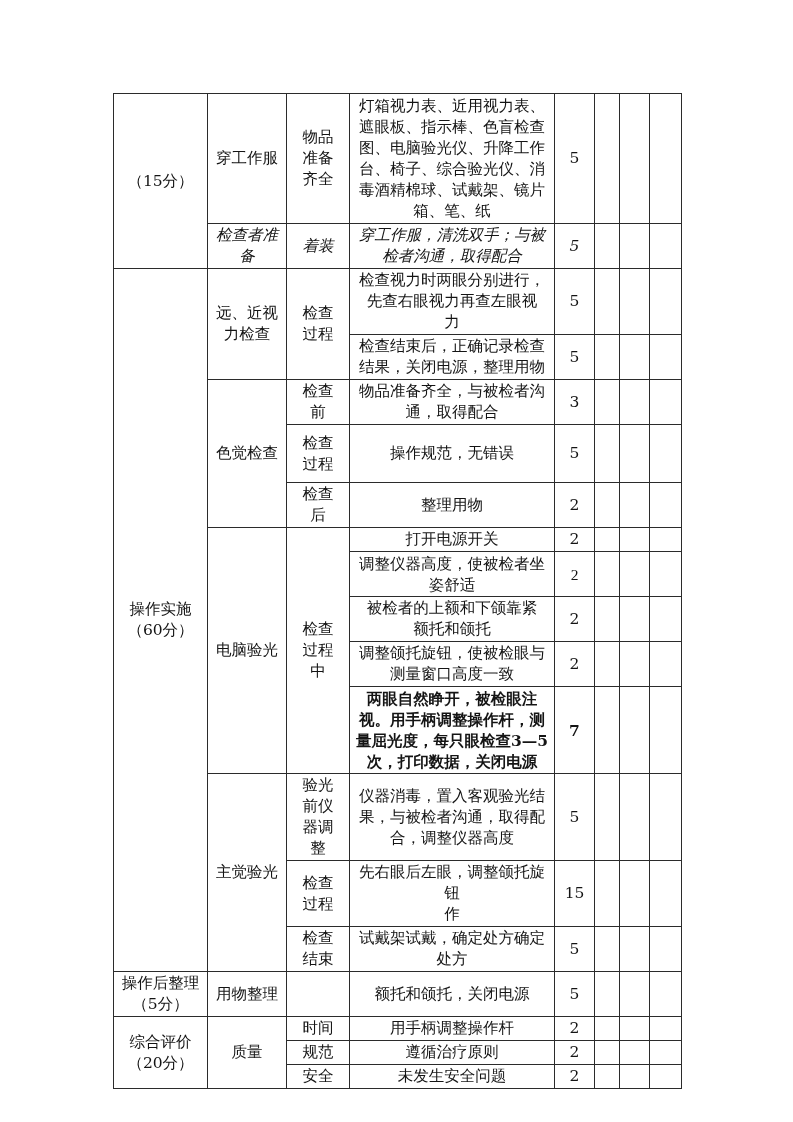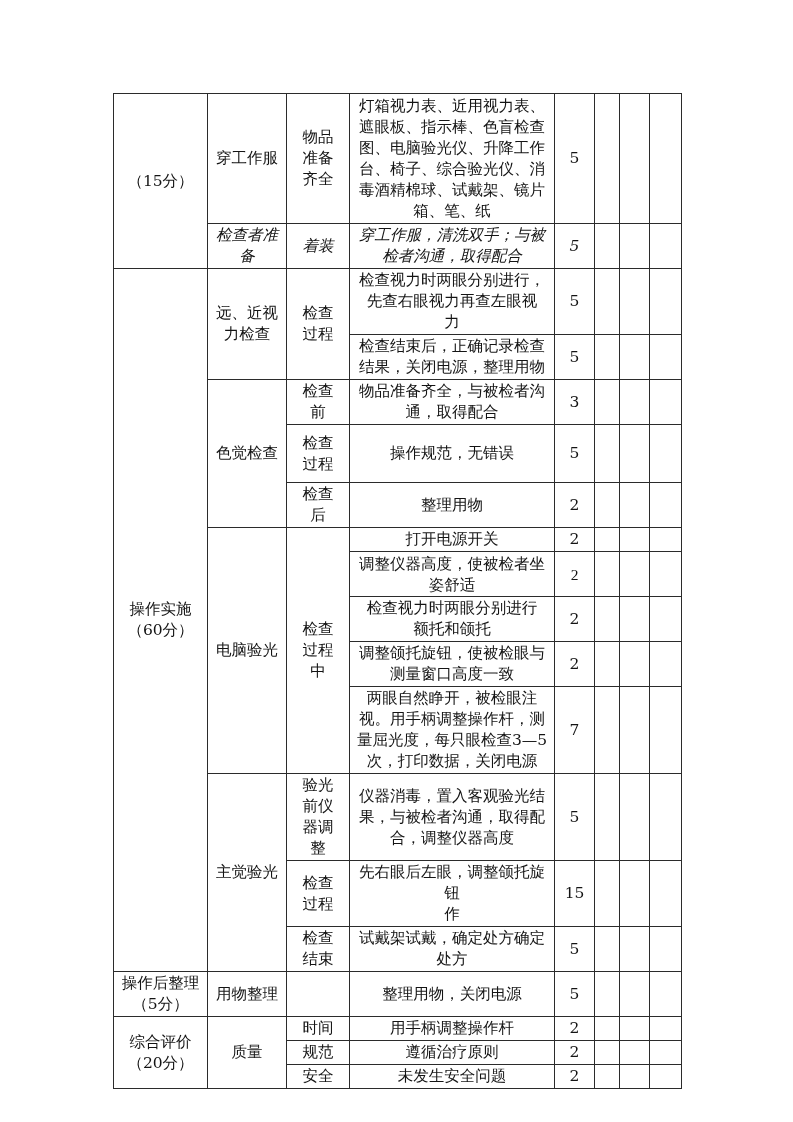--- a/index.html
+++ b/index.html
@@ -141,36 +141,36 @@
         </tr>
         <tr style="height: 40px; font-family: Liberation Serif, serif;">
           <td data-cell="r8c4">调整仪器高度，使被检者坐
 姿舒适</td>
           <td data-cell="r8c5">2</td>
           <td data-cell="r8c6"></td>
           <td data-cell="r8c7"></td>
           <td data-cell="r8c8"></td>
         </tr>
         <tr style="height: 41px;">
-          <td data-cell="r9c4">检查视力时两眼分别进行
+          <td data-cell="r9c4">被检者的上额和下颌靠紧
 额托和颌托</td>
           <td data-cell="r9c5">2</td>
           <td data-cell="r9c6"></td>
           <td data-cell="r9c7"></td>
           <td data-cell="r9c8"></td>
         </tr>
         <tr style="height: 42px;">
           <td data-cell="r10c4">调整颌托旋钮，使被检眼与
 测量窗口高度一致</td>
           <td data-cell="r10c5">2</td>
           <td data-cell="r10c6"></td>
           <td data-cell="r10c7"></td>
           <td data-cell="r10c8"></td>
         </tr>
-        <tr style="height: 84px;">
+        <tr style="height: 84px; font-weight: bold;">
           <td data-cell="r11c4">两眼自然睁开，被检眼注
 视。用手柄调整操作杆，测
 量屈光度，每只眼检查3—5
 次，打印数据，关闭电源</td>
           <td data-cell="r11c5">7</td>
           <td data-cell="r11c6"></td>
           <td data-cell="r11c7"></td>
           <td data-cell="r11c8"></td>
         </tr>
         <tr style="height: 79px;">
@@ -205,21 +205,21 @@
           <td data-cell="r14c5">5</td>
           <td data-cell="r14c6"></td>
           <td data-cell="r14c7"></td>
           <td data-cell="r14c8"></td>
         </tr>
         <tr style="height: 40px;">
           <td data-cell="r15c1">操作后整理
 （5分）</td>
           <td data-cell="r15c2">用物整理</td>
           <td data-cell="r15c3"></td>
-          <td data-cell="r15c4">整理用物，关闭电源</td>
+          <td data-cell="r15c4">额托和颌托，关闭电源</td>
           <td data-cell="r15c5">5</td>
           <td data-cell="r15c6"></td>
           <td data-cell="r15c7"></td>
           <td data-cell="r15c8"></td>
         </tr>
         <tr style="height: 21px;">
           <td rowspan="3" data-cell="r16c1">综合评价
 （20分）</td>
           <td rowspan="3" data-cell="r16c2">质量</td>
           <td data-cell="r16c3">时间</td>

